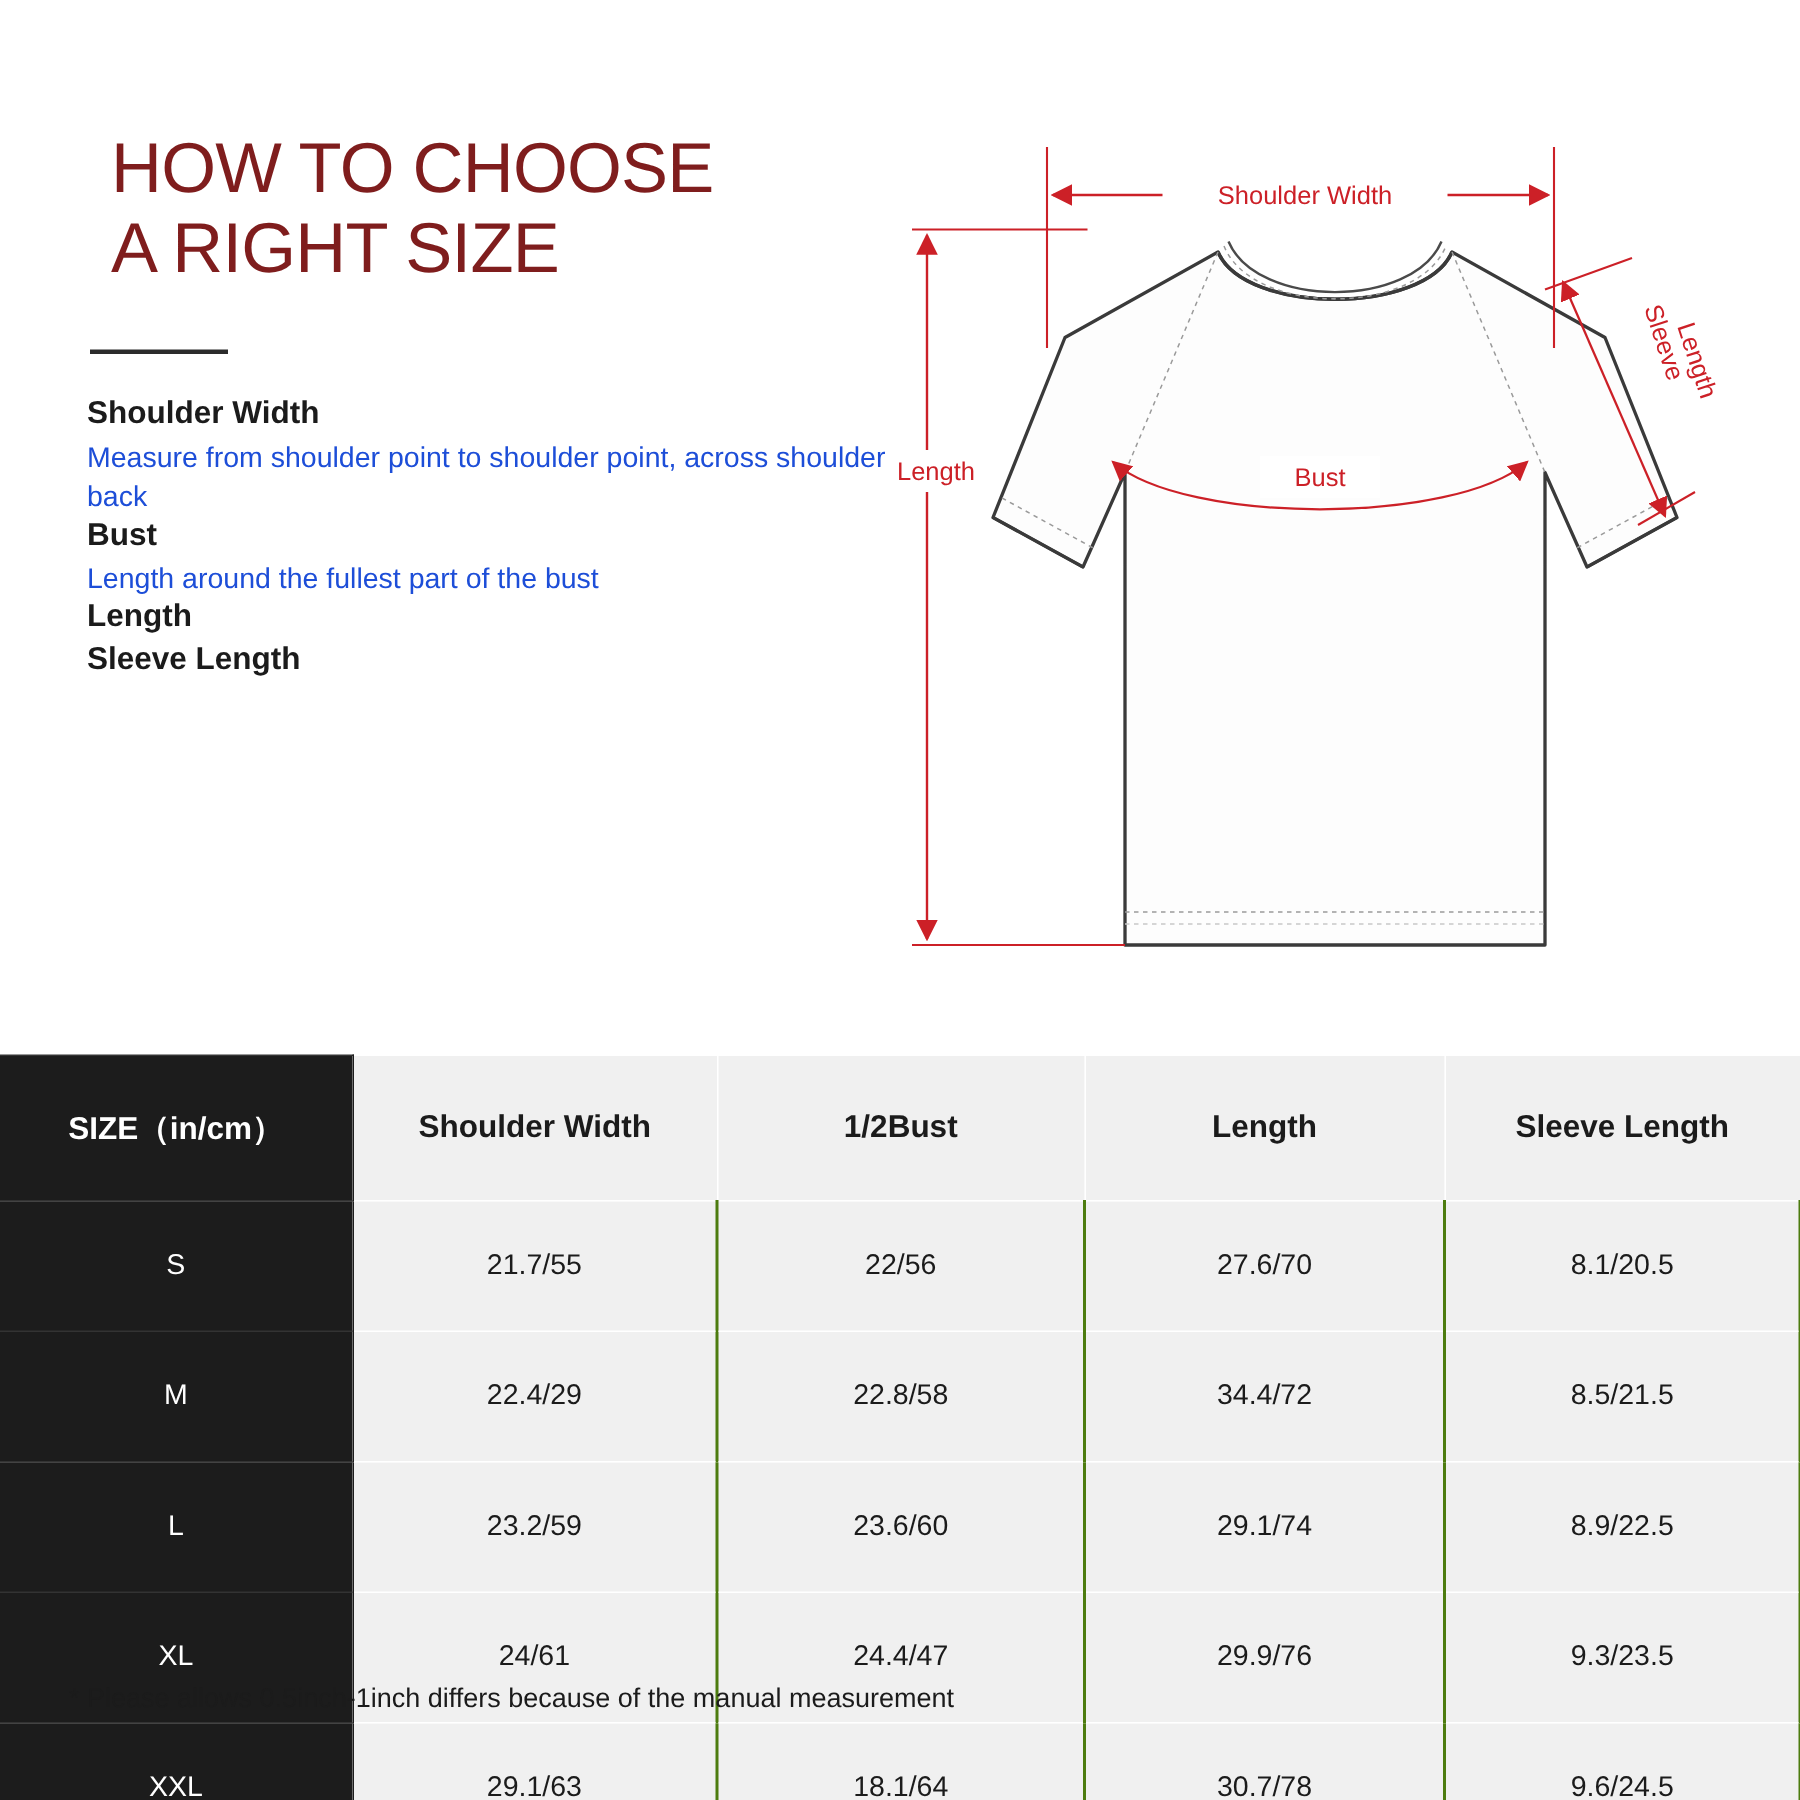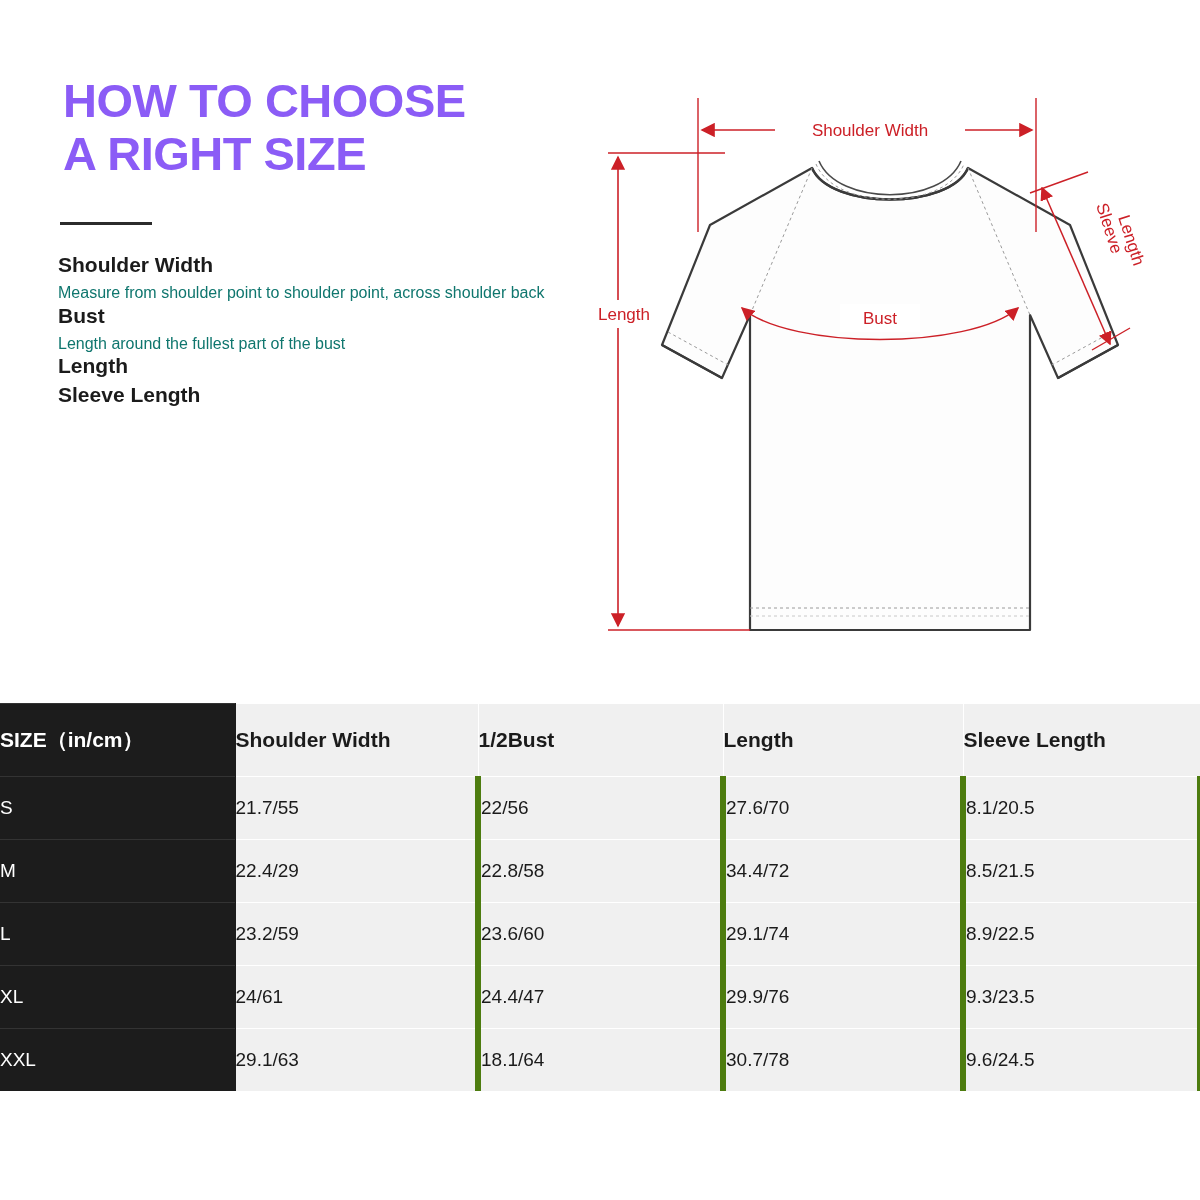--- a/index.html
+++ b/index.html
@@ -29,45 +29,45 @@
 
   .left-col {
     position: absolute;
     left: 58px;
     top: 70px;
     width: 560px;
   }
 
   .headline {
     font-size: 47px;
-    font-weight: bold;
+    font-weight: normal;
     line-height: 1.12;
     letter-spacing: -0.5px;
-    color: #8b5cf6;
-    margin: 5px;
+    color: #7f1d1d;
+    margin: 16px;
     white-space: pre-line;
   }
 
   .rule {
     width: 92px;
     height: 3px;
     background: #2b2b2b;
     margin: 42px 0 28px 2px;
   }
 
   .term {
     font-size: 21px;
     font-weight: bold;
     color: #1b1b1b;
     margin: 0 0 5px 0;
   }
   .desc {
-    font-size: 16px;
+    font-size: 19px;
     line-height: 1.35;
-    color: #0f766e;
+    color: #1d4ed8;
     margin: 0 0 22px 0;
     max-width: 540px;
   }
   .desc:last-child { margin-bottom: 0; }
 
   
   .diagram {
     position: absolute;
     left: 590px;
     top: 60px;
@@ -83,24 +83,24 @@
     top: 703px;
     width: 1200px;
   }
   table.size-table {
     border-collapse: collapse;
     width: 1200px;
     table-layout: fixed;
   }
   table.size-table th,
   table.size-table td {
-    text-align: left;
+    text-align: center;
     font-size: 19px;
     color: #1b1b1b;
-    padding: 0;
+    padding: 12px;
     height: 62px;
     vertical-align: middle;
   }
   table.size-table thead th {
     font-size: 21px;
     font-weight: bold;
     height: 72px;
     background: #f0f0f0;
   }
   table.size-table thead th.size-head {
@@ -108,21 +108,21 @@
     color: #ffffff;
   }
   table.size-table tbody td.size-cell {
     background: #1c1c1c;
     color: #ffffff;
     font-size: 19px;
   }
   table.size-table tbody td {
     background: #f0f0f0;
     border-top: 1px solid #ffffff;
-    border-right: 6px solid #4d7c0f;
+    border-right: 2px solid #4d7c0f;
   }
   table.size-table thead th {
     border-right: 1px solid #ffffff;
   }
   table.size-table tbody td.size-cell,
   table.size-table thead th.size-head {
     border-right: 1px solid #1c1c1c;
     border-top: 1px solid #333333;
   }
   col.c-size { width: 235px; }
@@ -306,14 +306,15 @@
           <td class="size-cell">XXL</td>
           <td>29.1/63</td>
           <td>18.1/64</td>
           <td>30.7/78</td>
           <td>9.6/24.5</td>
         </tr>
       </tbody>
     </table>
   </div>
 
+  <div class="footnote">* Please allows 0.5inch-1inch differs because of the  manual measurement</div>
 
 </div>
 
 </body></html>

